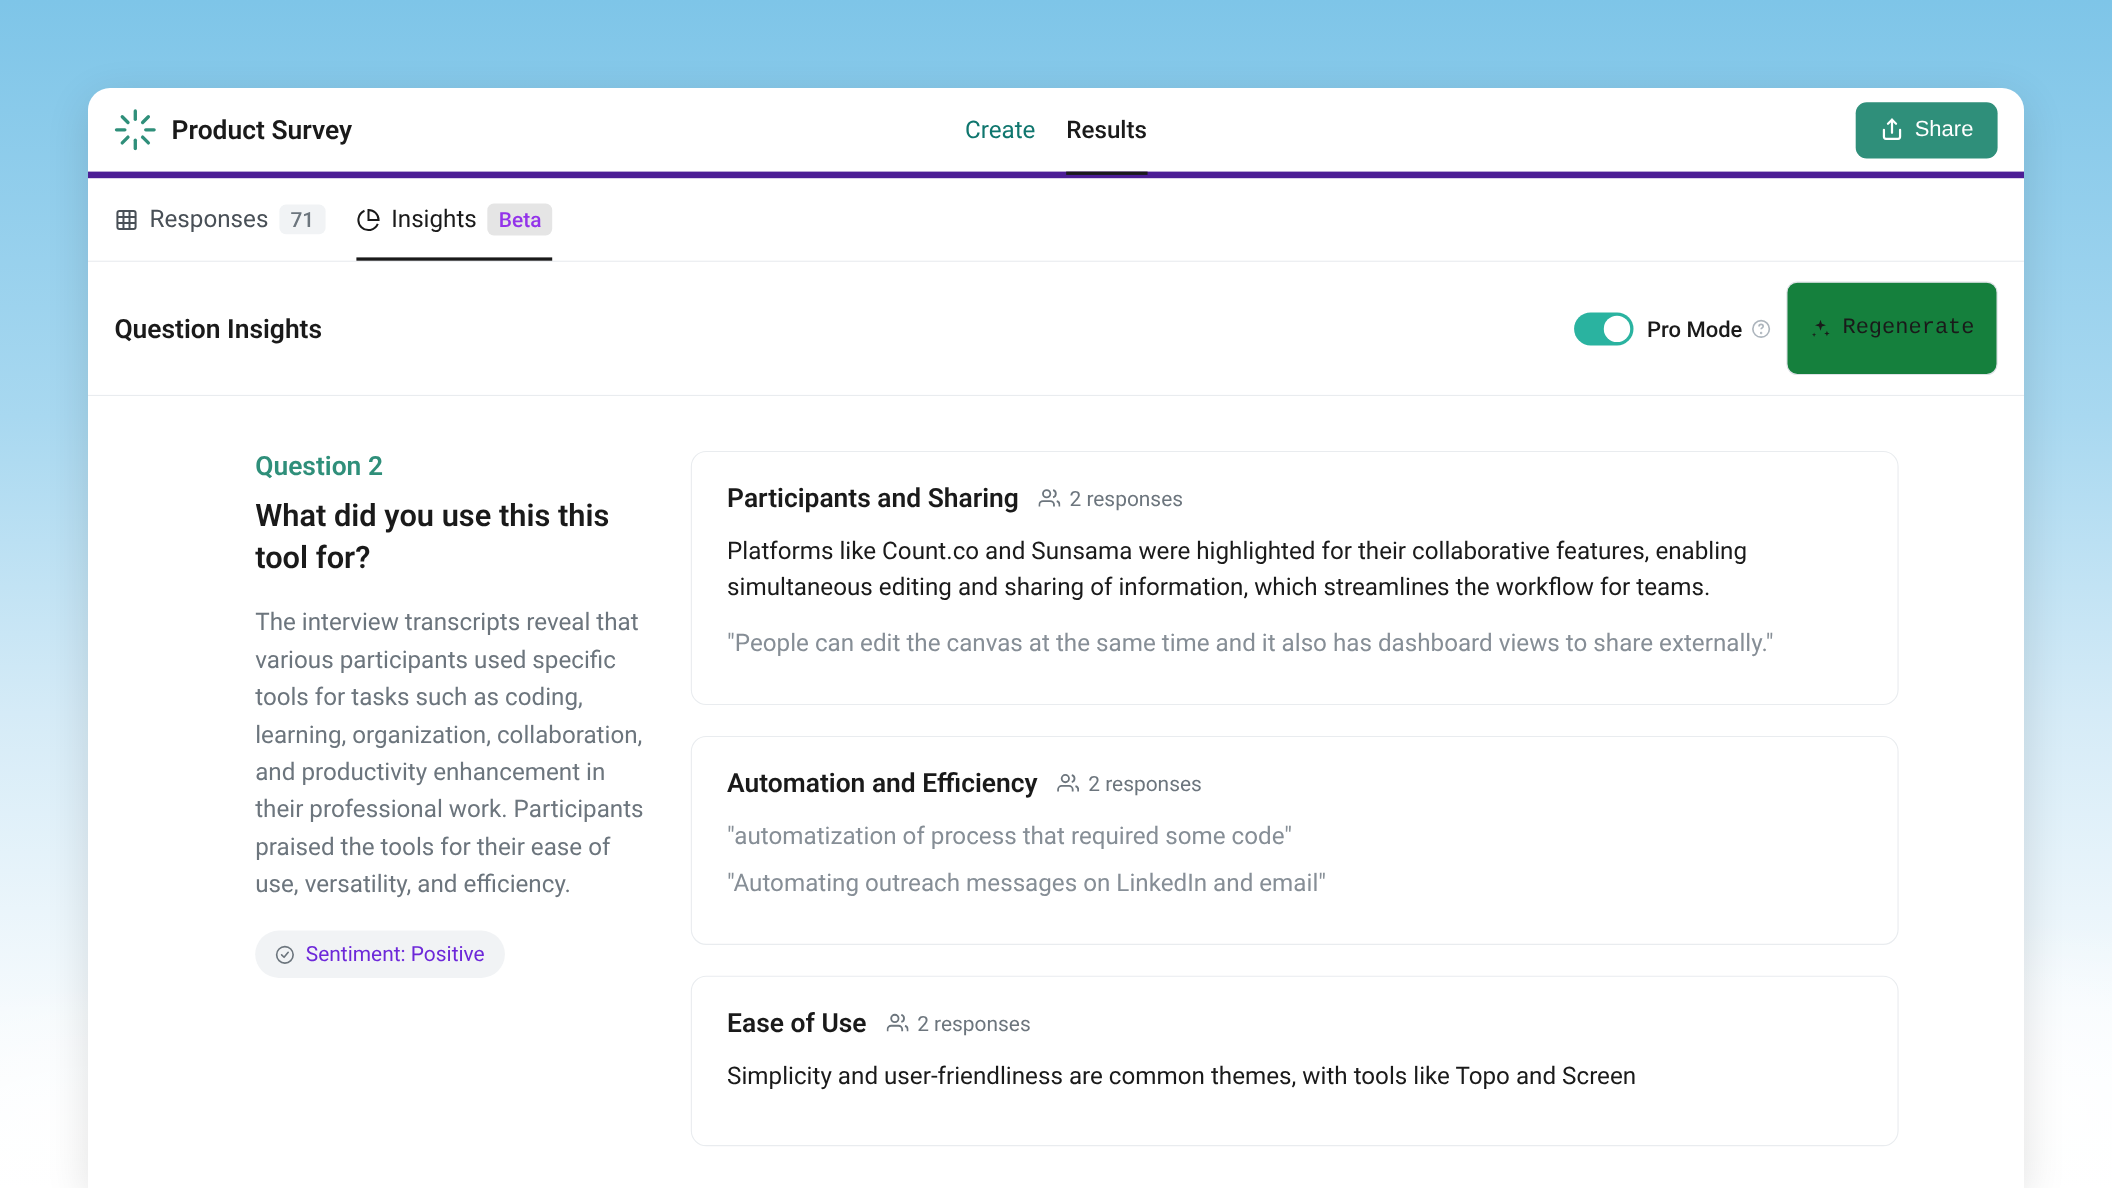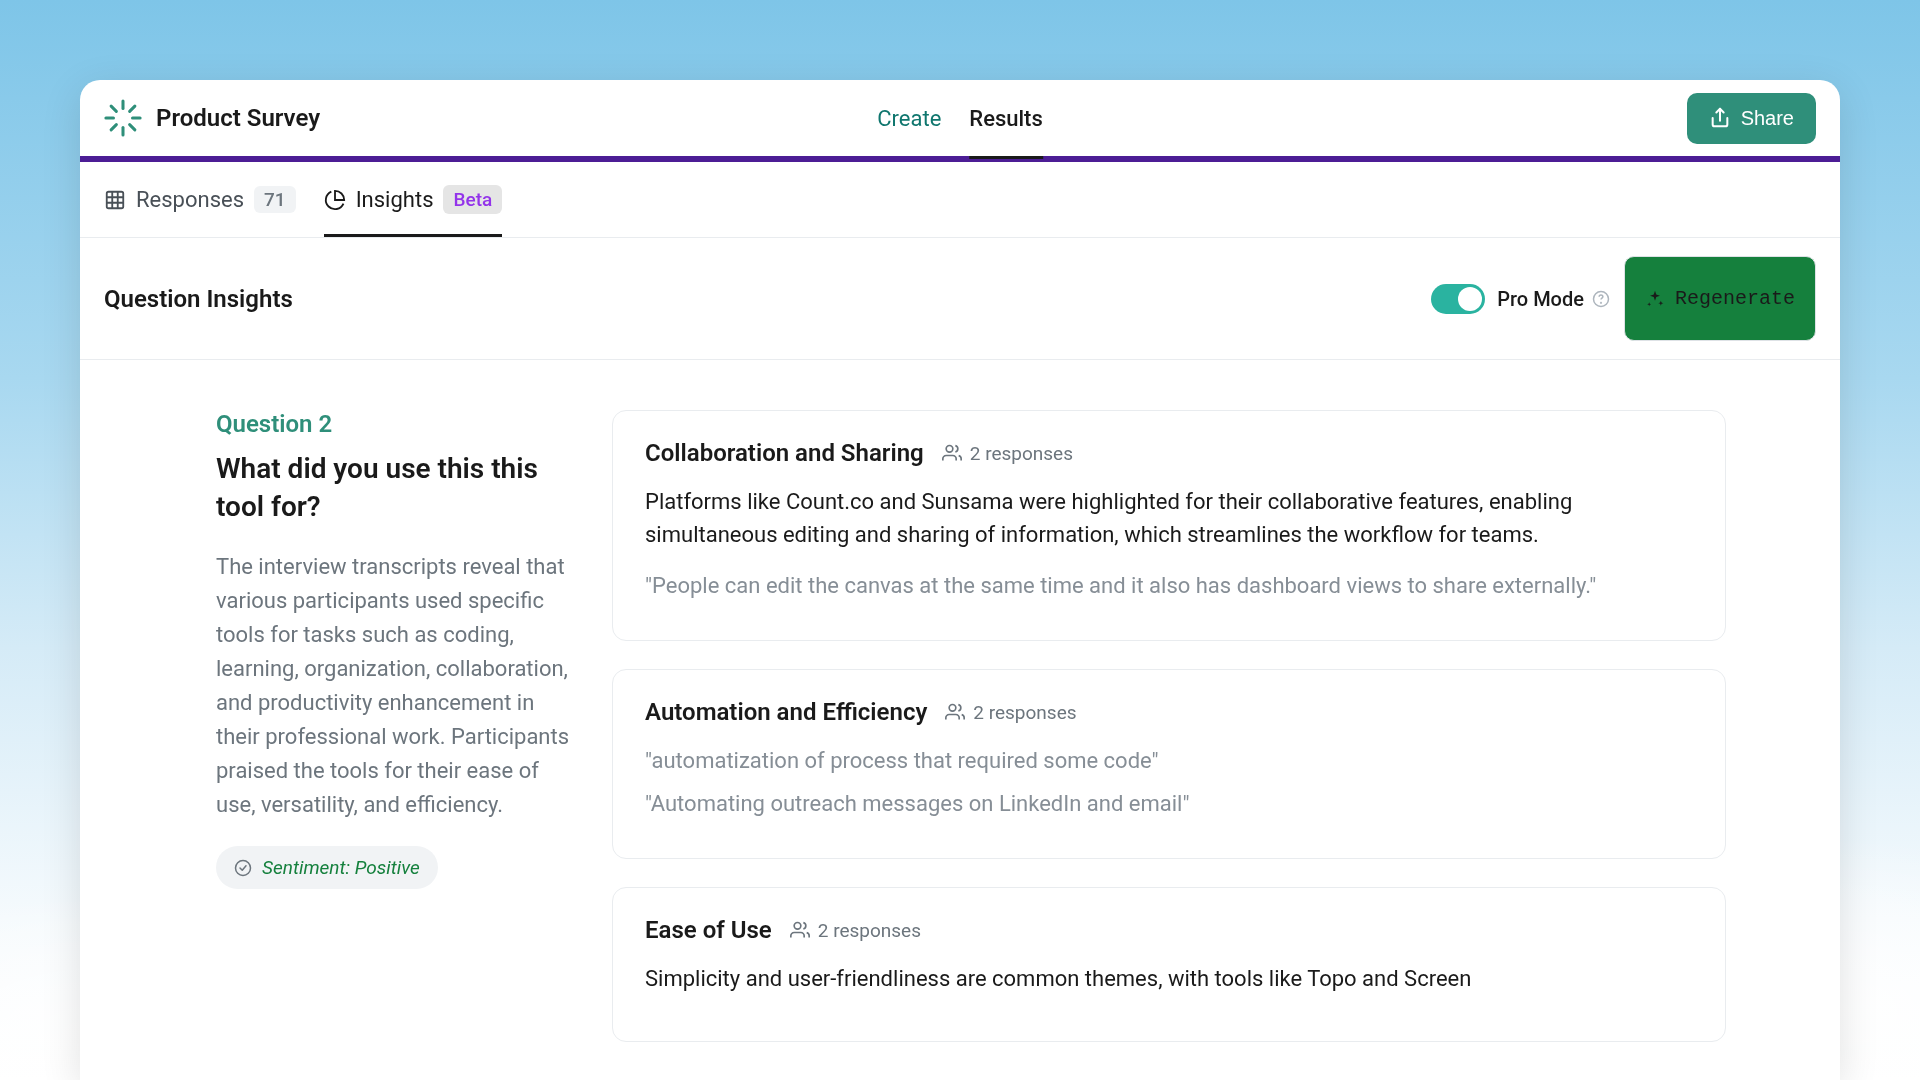--- a/index.html
+++ b/index.html
@@ -205,21 +205,21 @@
   border-radius: 10px;
   font-size: 20px;
   font-weight: 500;
   color: #1A1A1A;
   cursor: pointer;
   font-family: Liberation Mono, monospace;
 }
 .content {
   flex: 1;
   display: flex;
-  padding: 50px 24px 0 12px;
+  padding: 50px 24px 0 28px;
   gap: 40px;
   overflow: hidden;
 }
 .left-col {
   width: 480px;
   flex-shrink: 0;
   padding-left: 124px;
 }
 .q-label {
   font-size: 24px;
@@ -238,25 +238,24 @@
   font-size: 22px;
   color: #6C757D;
   line-height: 1.55;
   margin-bottom: 24px;
 }
 .sentiment-pill {
   display: inline-flex;
   align-items: center;
   gap: 10px;
   background: #F1F3F5;
-  color: #15803d;
+  color: #6d28d9;
   padding: 10px 18px;
   border-radius: 22px;
   font-size: 19px;
-  font-style: italic;
 }
 .right-col {
   flex: 1;
   display: flex;
   flex-direction: column;
   gap: 28px;
   padding-right: 90px;
 }
 .insight-card {
   border: 1px solid #E9ECEF;
@@ -409,21 +408,21 @@
           </svg>
         </span>
         <span>Sentiment: Positive</span>
       </div>
     </div>
 
     <div class="right-col">
 
       <div class="insight-card">
         <div class="insight-head">
-          <div class="insight-title">Collaboration and Sharing</div>
+          <div class="insight-title">Participants and Sharing</div>
           <div class="insight-meta">
             <span>
               <svg class="icon-svg" width="20" height="20" viewBox="0 0 24 24" fill="none" stroke="#6C757D" stroke-width="2">
                 <path d="M17 21v-2a4 4 0 0 0-4-4H5a4 4 0 0 0-4 4v2"></path>
                 <circle cx="9" cy="7" r="4"></circle>
                 <path d="M23 21v-2a4 4 0 0 0-3-3.87"></path>
                 <path d="M16 3.13a4 4 0 0 1 0 7.75"></path>
               </svg>
             </span>
             <span>2 responses</span>

